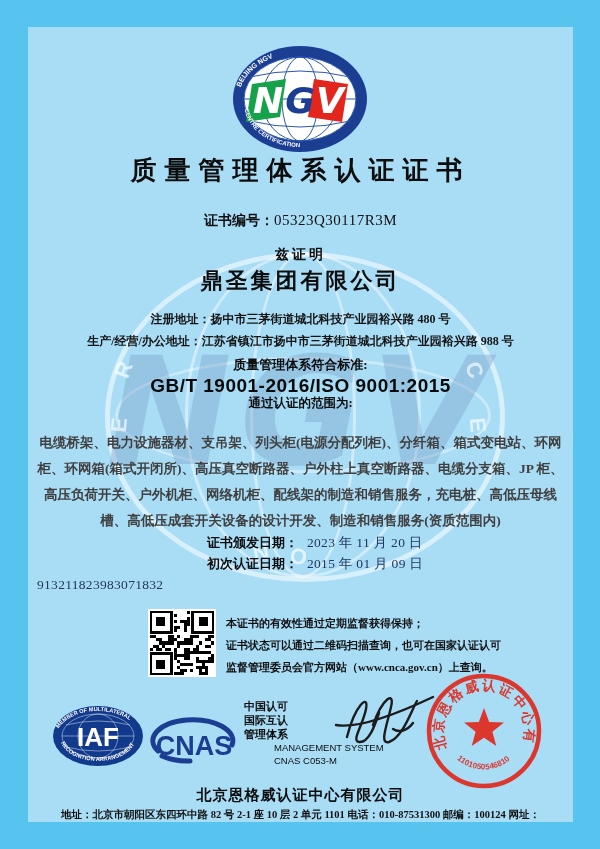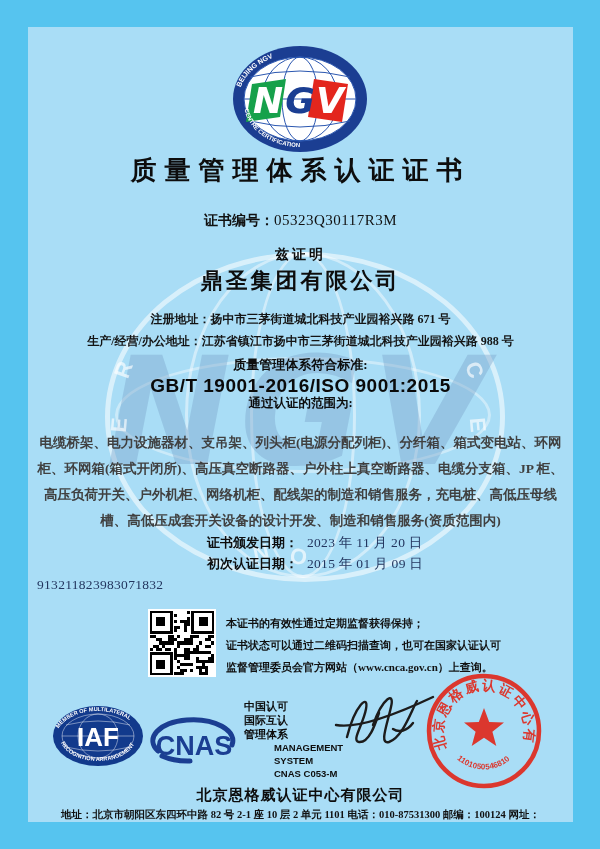--- a/index.html
+++ b/index.html
@@ -43,21 +43,21 @@
   .dlbl{width:270px;text-align:right;font-size:13px;font-weight:bold;color:#0d0d0d;}
   .dval{margin-left:9px;font-size:13.5px;color:#23365f;letter-spacing:.3px;}
 
   .qr{left:120px;top:582px;width:64px;height:64px;background:#fff;padding:2px;}
   .qrnotes{left:198px;top:585px;width:330px;font-size:11px;font-weight:bold;line-height:22px;color:#111;}
 
   .iaf{left:24px;top:678px;}
   .cnas{left:122px;top:688px;}
   .acctext{left:216px;top:672px;width:140px;}
   .acc-cn{font-size:11px;font-weight:bold;line-height:14px;color:#0d0d0d;}
-  .acc-en{font-size:9.5px;font-weight:bold;line-height:13px;font-family:"Liberation Sans",sans-serif;color:#0d0d0d;padding-left:30px;}
+  .acc-en{font-size:9.5px;font-weight:normal;line-height:13px;font-family:"Liberation Sans",sans-serif;color:#0d0d0d;padding-left:30px;}
   .sig{left:305px;top:652px;}
   .seal{left:396px;top:644px;}
 
   .foot-co{top:759px;font-size:15px;font-weight:bold;letter-spacing:1px;color:#0d0d0d;}
   .foot-addr{top:781px;font-size:10.5px;font-weight:bold;color:#111;}
 </style>
 </head>
 <body>
 
 <div class="frame">
@@ -110,21 +110,21 @@
       <div class="abs ctr title">质量管理体系认证证书</div>
 
       <div class="abs ctr certno">
         <span class="lbl">证书编号：</span><span class="val">05323Q30117R3M</span>
       </div>
 
       <div class="abs ctr certify">兹证明</div>
       <div class="abs ctr company">鼎圣集团有限公司</div>
 
       <div class="abs ctr addr addr1">
-        <span>注册地址：</span><span>扬中市三茅街道城北科技产业园裕兴路 671 号</span>
+        <span>注册地址：</span><span>扬中市三茅街道城北科技产业园裕兴路 480 号</span>
       </div>
       <div class="abs ctr addr addr2">
         <span>生产/经营/办公地址：</span><span>江苏省镇江市扬中市三茅街道城北科技产业园裕兴路 988 号</span>
       </div>
 
       <div class="abs ctr stdhead">质量管理体系符合标准:</div>
       <div class="abs ctr standard">GB/T 19001-2016/ISO 9001:2015</div>
       <div class="abs ctr scopehead">通过认证的范围为:</div>
       <div class="abs scope">电缆桥架、电力设施器材、支吊架、列头柜(电源分配列柜)、分纤箱、箱式变电站、环网柜、环网箱(箱式开闭所)、高压真空断路器、户外柱上真空断路器、电缆分支箱、JP 柜、高压负荷开关、户外机柜、网络机柜、配线架的制造和销售服务，充电桩、高低压母线槽、高低压成套开关设备的设计开发、制造和销售服务(资质范围内)</div>
 

